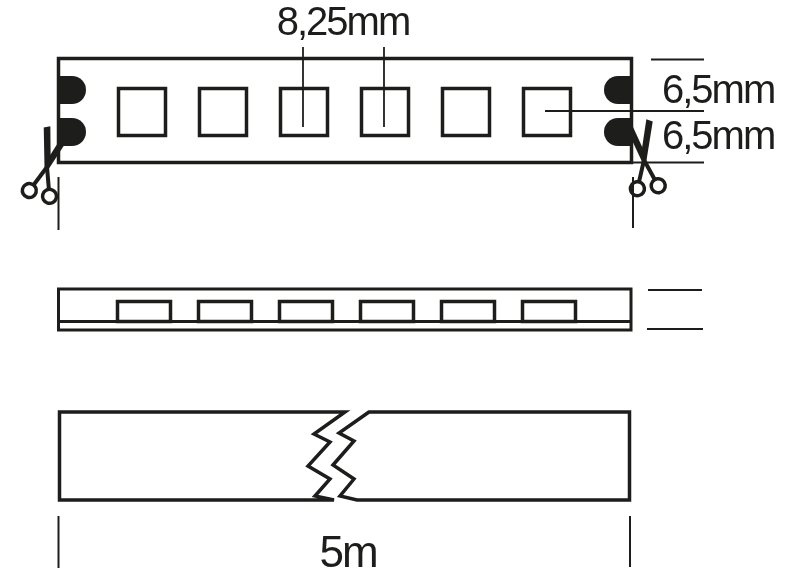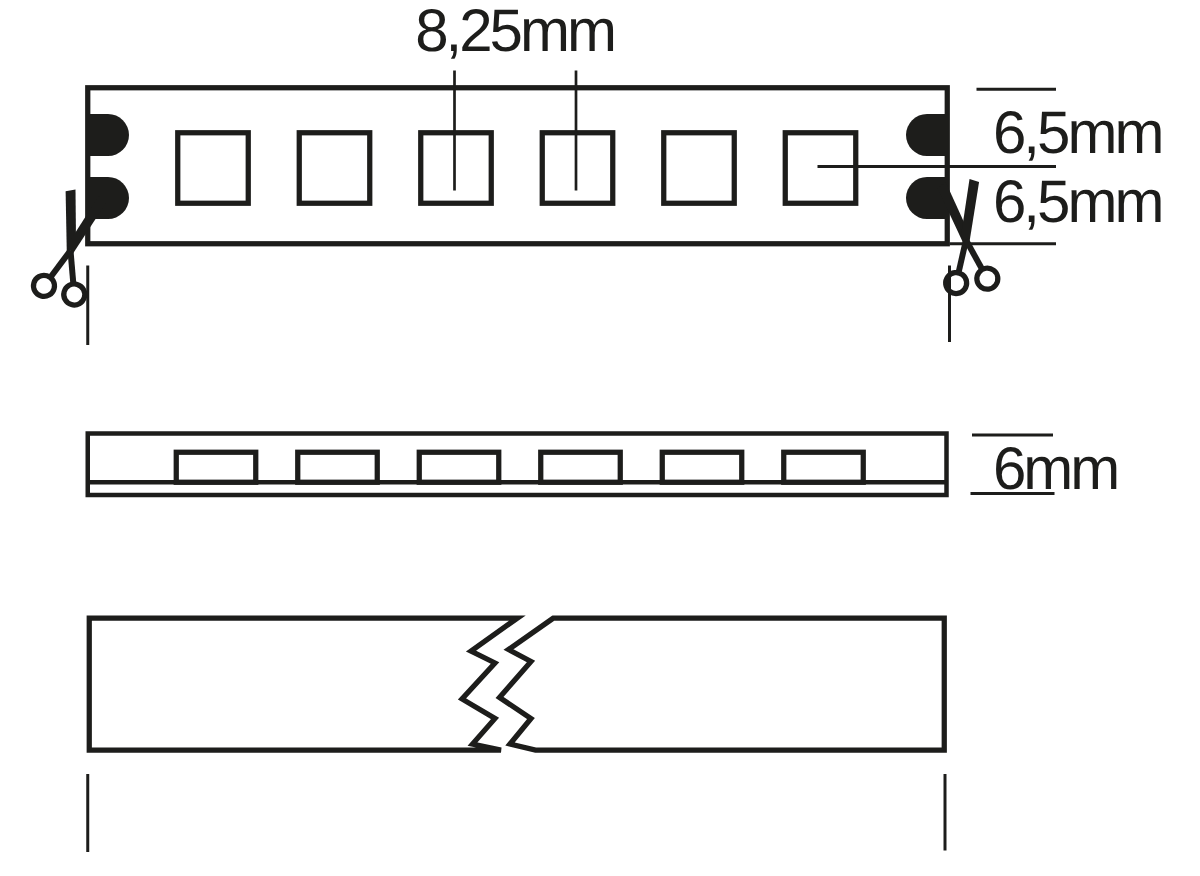--- a/index.html
+++ b/index.html
@@ -93,16 +93,16 @@
     </g>
   </svg>
 
   <div class="dim-label center lbl-pitch">8,25mm</div>
 
   <div class="dim-label lbl-w-upper">6,5mm</div>
 
   <div class="dim-label lbl-w-lower">6,5mm</div>
 
 
-  <div class="dim-label lbl-height">6mm</div>
 
+  <div class="dim-label center lbl-length">5m</div>
 
 </div>
 
 </body></html>

